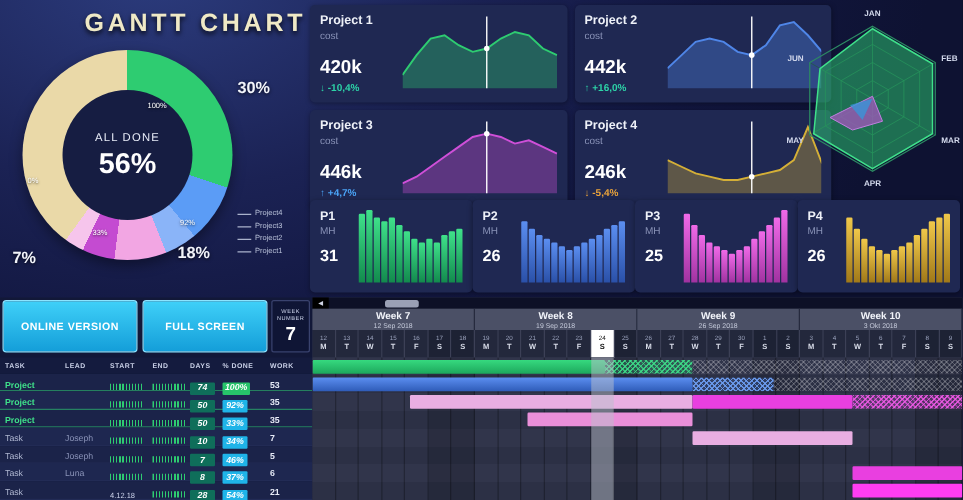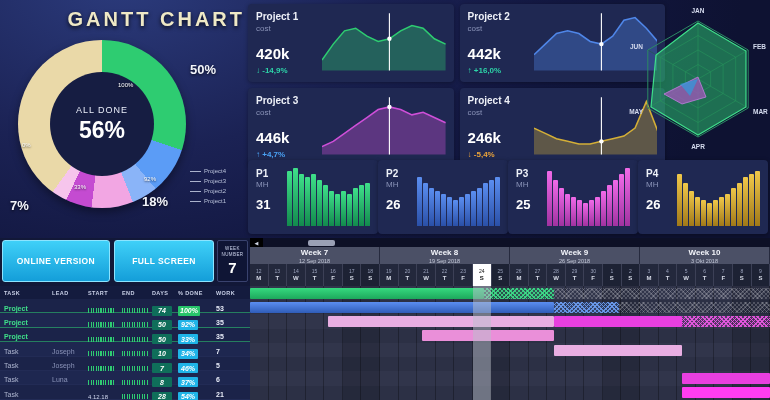--- a/index.html
+++ b/index.html
@@ -133,21 +133,21 @@
       <div class="donut" id="donut" style="background: conic-gradient(rgb(46, 204, 113) 0%, rgb(46, 204, 113) 30%, rgb(91, 156, 246) 30%, rgb(91, 156, 246) 39%, rgb(138, 180, 248) 39%, rgb(138, 180, 248) 44%, rgb(242, 166, 227) 44%, rgb(242, 166, 227) 52%, rgb(196, 75, 209) 52%, rgb(196, 75, 209) 57%, rgb(246, 197, 236) 57%, rgb(246, 197, 236) 60%, rgb(234, 217, 168) 60%, rgb(234, 217, 168) 100%);"></div>
       <div class="donut-hole">
         <span class="dh-label">ALL DONE</span>
         <span class="dh-value">56%</span>
       </div>
       <span class="ring-lbl" style="left:100px;top:42px">100%</span>
       <span class="ring-lbl" style="left:126px;top:136px">92%</span>
       <span class="ring-lbl" style="left:56px;top:144px">33%</span>
       <span class="ring-lbl" style="left:4px;top:102px">0%</span>
     </div>
-    <span class="big-lbl" style="left:190px;top:62px">50%</span>
+    <span class="big-lbl" style="left:190px;top:62px">30%</span>
     <span class="big-lbl" style="left:142px;top:194px">18%</span>
     <span class="big-lbl" style="left:10px;top:198px">7%</span>
     <div class="legend">
       <div class="legend-item">
           <i class="lg-line"></i>
           <span>Project4</span>
         </div>
       <div class="legend-item">
           <i class="lg-line"></i>
           <span>Project3</span>
@@ -162,21 +162,21 @@
         </div>
     </div>
   </section>
 
   <div class="cost-grid">
     <div class="card cost-card">
       <div class="cc-left">
         <div class="cc-title">Project 1</div>
         <div class="cc-sub">cost</div>
         <div class="cc-value">420k</div>
-        <div class="cc-change" style="color: rgb(45, 212, 168);"><span>↓</span> <span>-14,9%</span></div>
+        <div class="cc-change" style="color: rgb(45, 212, 168);"><span>↓</span> <span>-10,4%</span></div>
       </div>
       <svg class="spark" viewBox="0 0 112 58" preserveAspectRatio="none">
           <path d="M0,54 L0.0,44.4 L10.2,30.0 L20.4,18.0 L30.5,15.6 L40.7,22.8 L50.9,27.6 L61.1,25.2 L71.3,18.0 L81.5,13.2 L91.6,15.6 L101.8,25.2 L112.0,30.0 L112,54 Z" fill="#2ecc71" fill-opacity="0.35"></path>
           <path d="M0.0,44.4 L10.2,30.0 L20.4,18.0 L30.5,15.6 L40.7,22.8 L50.9,27.6 L61.1,25.2 L71.3,18.0 L81.5,13.2 L91.6,15.6 L101.8,25.2 L112.0,30.0 " fill="none" stroke="#2ecc71" stroke-width="1.4"></path>
           <line x1="61.09090909090909" x2="61.09090909090909" y1="2" y2="54" stroke="#fff" stroke-width="1"></line>
           <circle cx="61.09090909090909" cy="25.200000000000003" r="2" fill="#fff"></circle>
         </svg>
     </div>
     <div class="card cost-card">
       <div class="cc-left">

